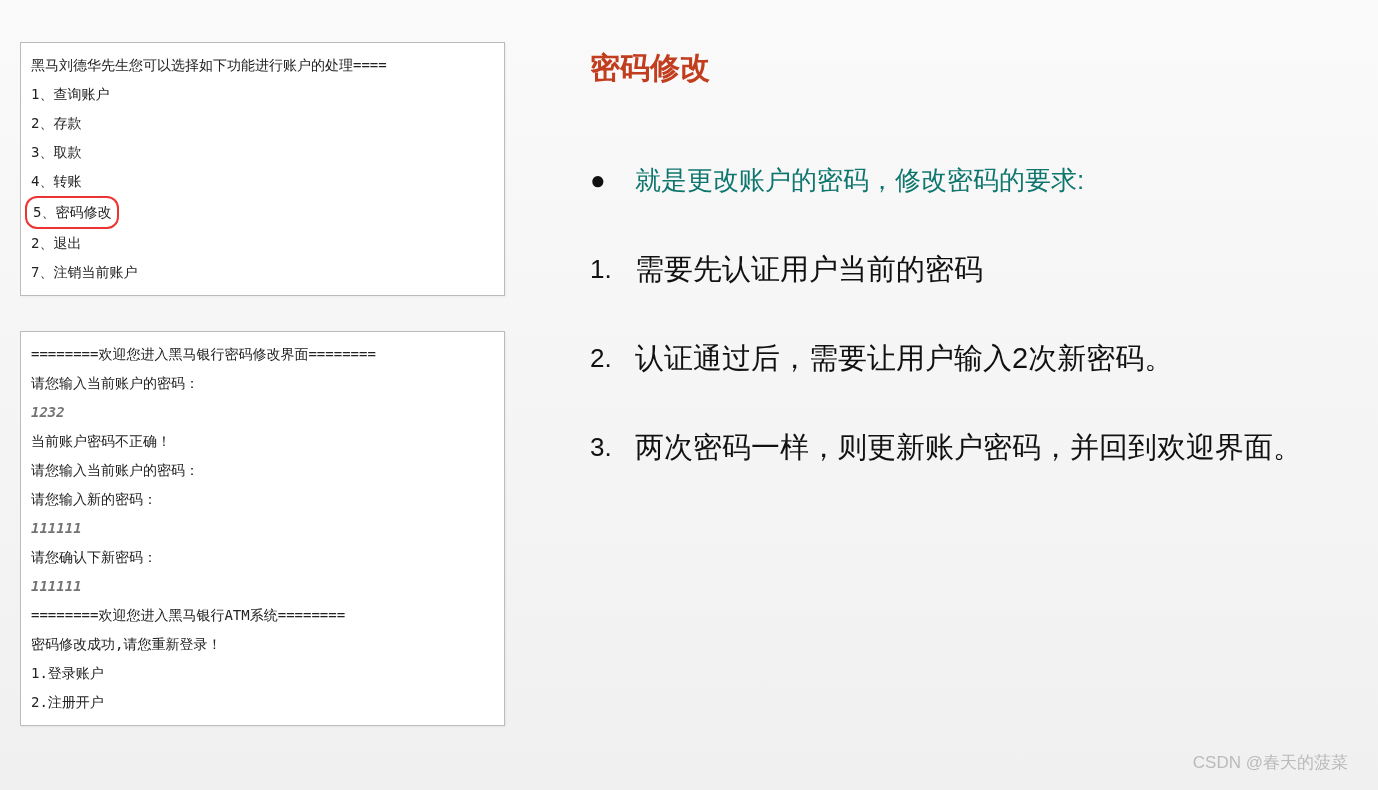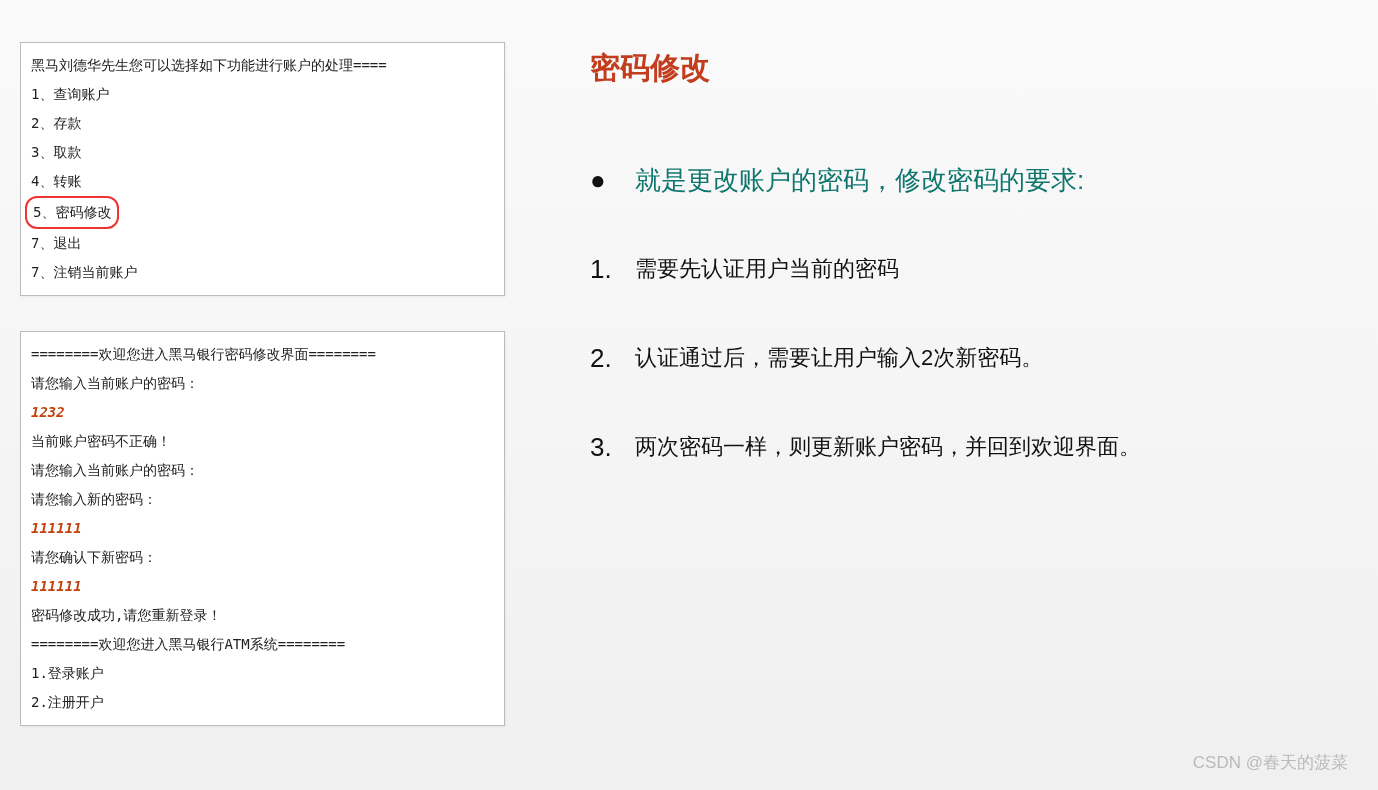--- a/index.html
+++ b/index.html
@@ -36,21 +36,21 @@
       white-space: pre;
     }
     .highlight-box {
       border: 2px solid #e33;
       border-radius: 12px;
       display: inline-block;
       padding: 0px 6px;
       margin-left: -6px;
     }
     .user-input {
-      color: #c2410c;
+      color: #737373;
       font-weight: bold;
       font-style: italic;
       font-family: "Consolas", monospace;
     }
     .right-col {
       position: absolute;
       left: 590px;
       top: 48px;
       width: 720px;
     }
@@ -83,21 +83,21 @@
       margin-bottom: 55px;
     }
     .list-num {
       font-size: 26px;
       line-height: 34px;
       width: 45px;
       flex-shrink: 0;
       color: #111;
     }
     .list-text {
-      font-size: 22px;
+      font-size: 29px;
       line-height: 34px;
       color: #111;
     }
     .watermark {
       position: absolute;
       right: 30px;
       bottom: 16px;
       color: rgba(120,120,120,0.45);
       font-size: 17px;
       font-family: "Microsoft YaHei", sans-serif;
@@ -116,36 +116,36 @@
 
 <div class="left-col">
 
   <div class="panel" id="panel1">
       <div class="panel-line">黑马刘德华先生您可以选择如下功能进行账户的处理====</div>
       <div class="panel-line">1、查询账户</div>
       <div class="panel-line">2、存款</div>
       <div class="panel-line">3、取款</div>
       <div class="panel-line">4、转账</div>
       <div class="panel-line"><span class="highlight-box">5、密码修改</span></div>
-      <div class="panel-line">7、退出</div>
+      <div class="panel-line">2、退出</div>
       <div class="panel-line">7、注销当前账户</div>
     </div>
 
   <div class="panel" id="panel2">
       <div class="panel-line ">========欢迎您进入黑马银行密码修改界面========</div>
       <div class="panel-line ">请您输入当前账户的密码：</div>
       <div class="panel-line user-input">1232</div>
       <div class="panel-line ">当前账户密码不正确！</div>
       <div class="panel-line ">请您输入当前账户的密码：</div>
       <div class="panel-line ">请您输入新的密码：</div>
       <div class="panel-line user-input">111111</div>
       <div class="panel-line ">请您确认下新密码：</div>
       <div class="panel-line user-input">111111</div>
+      <div class="panel-line ">========欢迎您进入黑马银行ATM系统========</div>
       <div class="panel-line ">密码修改成功,请您重新登录！</div>
-      <div class="panel-line ">========欢迎您进入黑马银行ATM系统========</div>
       <div class="panel-line ">1.登录账户</div>
       <div class="panel-line ">2.注册开户</div>
     </div>
 
 </div>
 
 <div class="right-col">
   <div class="title">密码修改</div>
 
   <div class="bullet-row">

